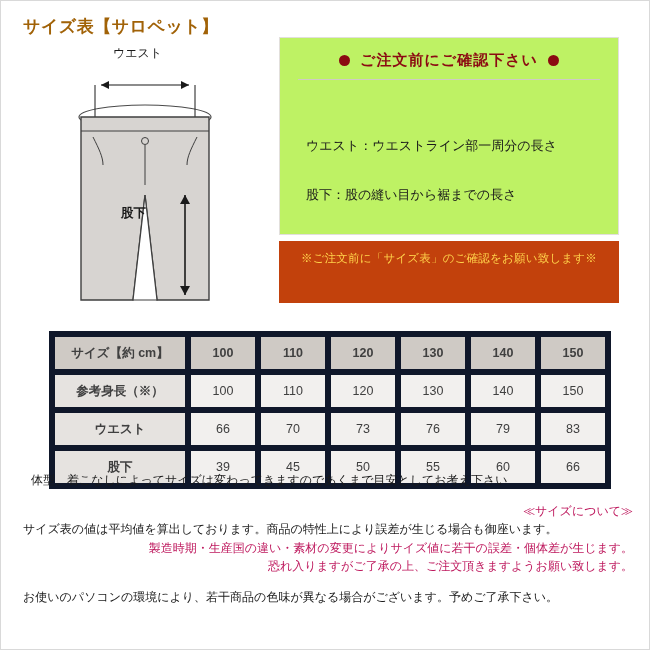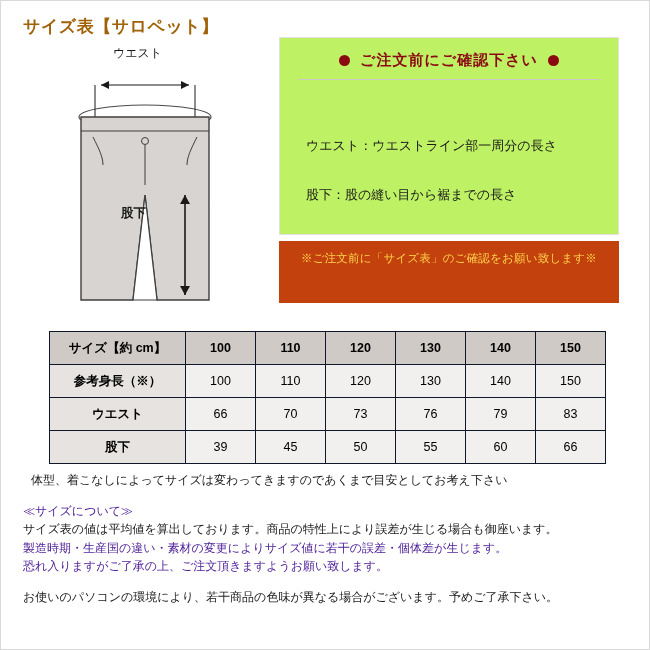--- a/index.html
+++ b/index.html
@@ -131,25 +131,25 @@
     left: 48px;
     top: 330px;
     width: 556px;
   }
   table.size {
     border-collapse: collapse;
     width: 556px;
     table-layout: fixed;
   }
   table.size th, table.size td {
-    border: 1px solid #0f172a;
+    border: 6px solid #0f172a;
     height: 30px;
     text-align: center;
     font-size: 12.5px;
-    color: #000000;
+    color: #404040;
   }
   table.size col.labelcol { width: 136px; }
   table.size col.datacol  { width: 70px; }
 
   table.size thead th {
     background: #cfcac5;
     font-weight: bold;
   }
   table.size tbody th {
     background: #e6e3e0;
@@ -165,21 +165,21 @@
     left: 22px;
     top: 470px;
     width: 610px;
   }
   .note {
     font-size: 12px;
     line-height: 1.55;
     color: #1a1a1a;
   }
   .note.indent { padding-left: 8px; }
-  .note.red { color: #4c1d95; }
+  .note.red { color: #be185d; text-align: right; }
   .gap { height: 12px; }
 </style>
 </head>
 <body>
 
 <div class="page">
 
   <div class="title">サイズ表【サロペット】</div>
 
   <div class="illust">

